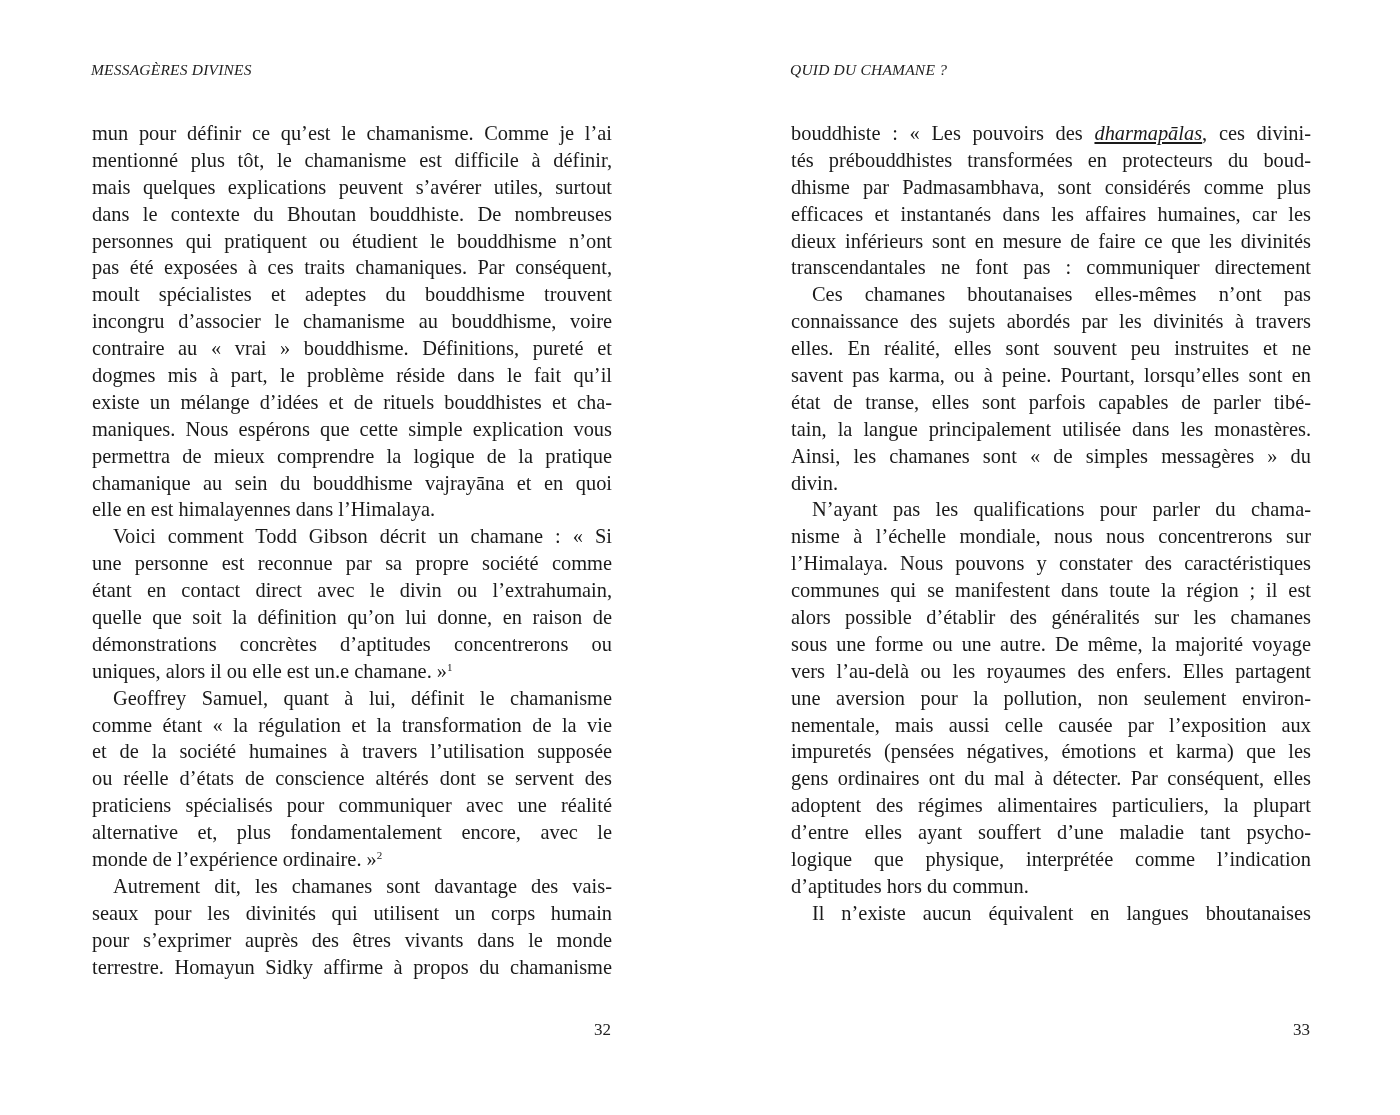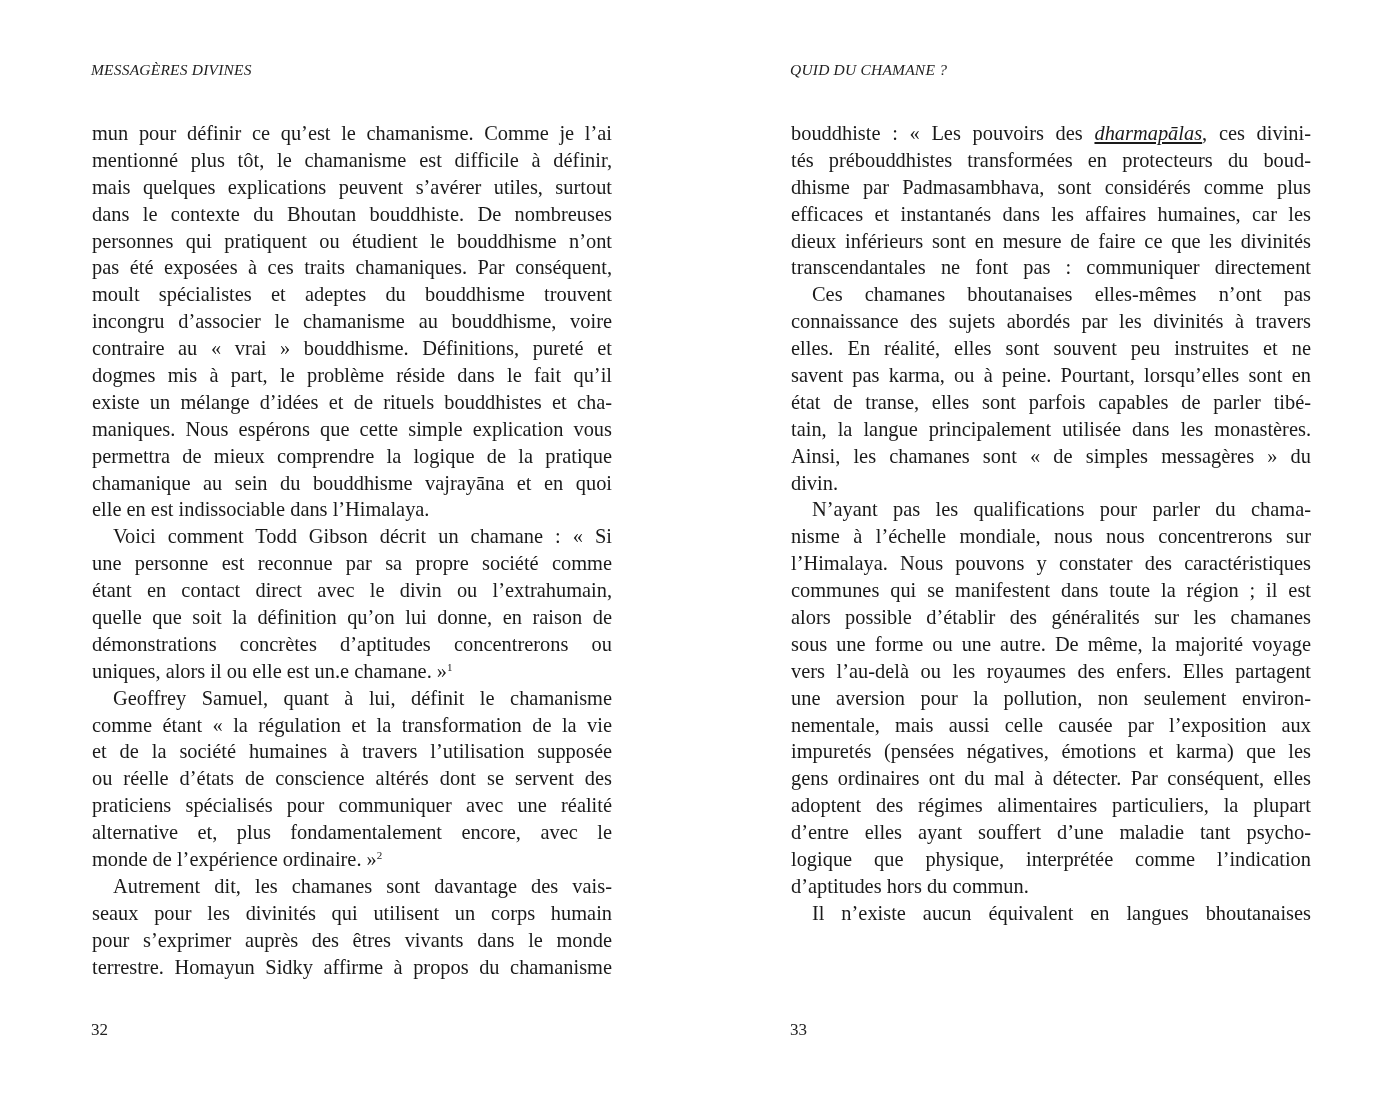--- a/index.html
+++ b/index.html
@@ -61,21 +61,21 @@
   .body-text sup {
     font-size: 11px;
     line-height: 0;
     vertical-align: 7px;
   }
   .folio {
     position: absolute;
     top: 1020px;
     left: 0;
     width: 100%;
-    text-align: left;
+    text-align: right;
     font-size: 17px;
     color: #222;
   }
   em { font-style: italic; text-decoration: underline; }
 </style>
 </head>
 <body>
 
 <div class="page left">
   <div class="running-head">MESSAGÈRES DIVINES</div>
@@ -87,21 +87,21 @@
     <span class="line">personnes qui pratiquent ou étudient le bouddhisme n’ont</span>
     <span class="line">pas été exposées à ces traits chamaniques. Par conséquent,</span>
     <span class="line">moult spécialistes et adeptes du bouddhisme trouvent</span>
     <span class="line">incongru d’associer le chamanisme au bouddhisme, voire</span>
     <span class="line">contraire au « vrai » bouddhisme. Définitions, pureté et</span>
     <span class="line">dogmes mis à part, le problème réside dans le fait qu’il</span>
     <span class="line">existe un mélange d’idées et de rituels bouddhistes et cha-</span>
     <span class="line">maniques. Nous espérons que cette simple explication vous</span>
     <span class="line">permettra de mieux comprendre la logique de la pratique</span>
     <span class="line">chamanique au sein du bouddhisme vajrayāna et en quoi</span>
-    <span class="line last">elle en est indissociable dans l’Himalaya.</span>
+    <span class="line last">elle en est himalayennes dans l’Himalaya.</span>
     <span class="line indent">Voici comment Todd Gibson décrit un chamane : « Si</span>
     <span class="line">une personne est reconnue par sa propre société comme</span>
     <span class="line">étant en contact direct avec le divin ou l’extrahumain,</span>
     <span class="line">quelle que soit la définition qu’on lui donne, en raison de</span>
     <span class="line">démonstrations concrètes d’aptitudes concentrerons ou</span>
     <span class="line last"><span>uniques, alors il ou elle est un.e chamane. »</span><sup>1</sup></span>
     <span class="line indent">Geoffrey Samuel, quant à lui, définit le chamanisme</span>
     <span class="line">comme étant « la régulation et la transformation de la vie</span>
     <span class="line">et de la société humaines à travers l’utilisation supposée</span>
     <span class="line">ou réelle d’états de conscience altérés dont se servent des</span>

